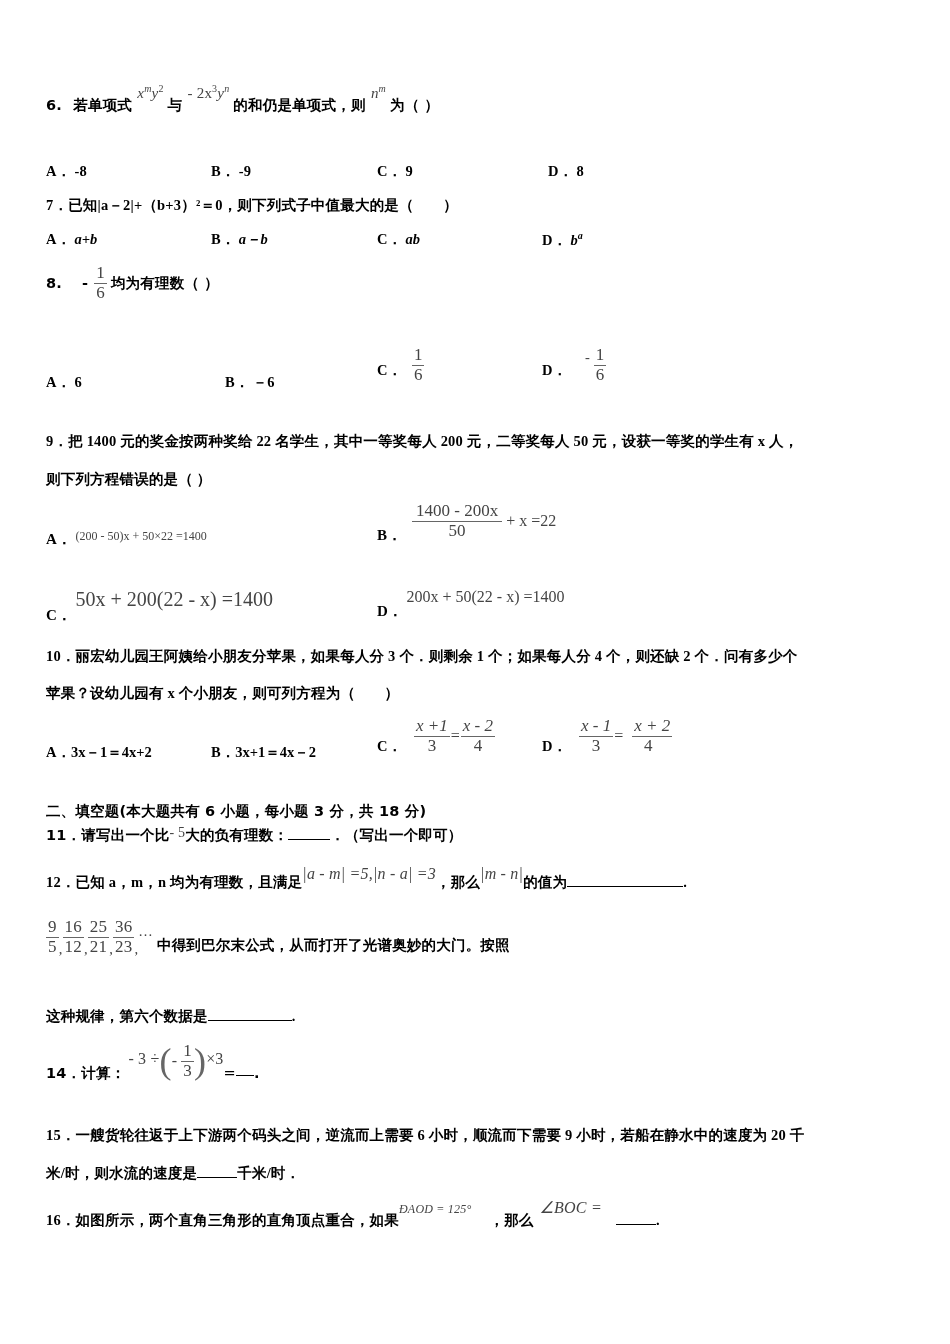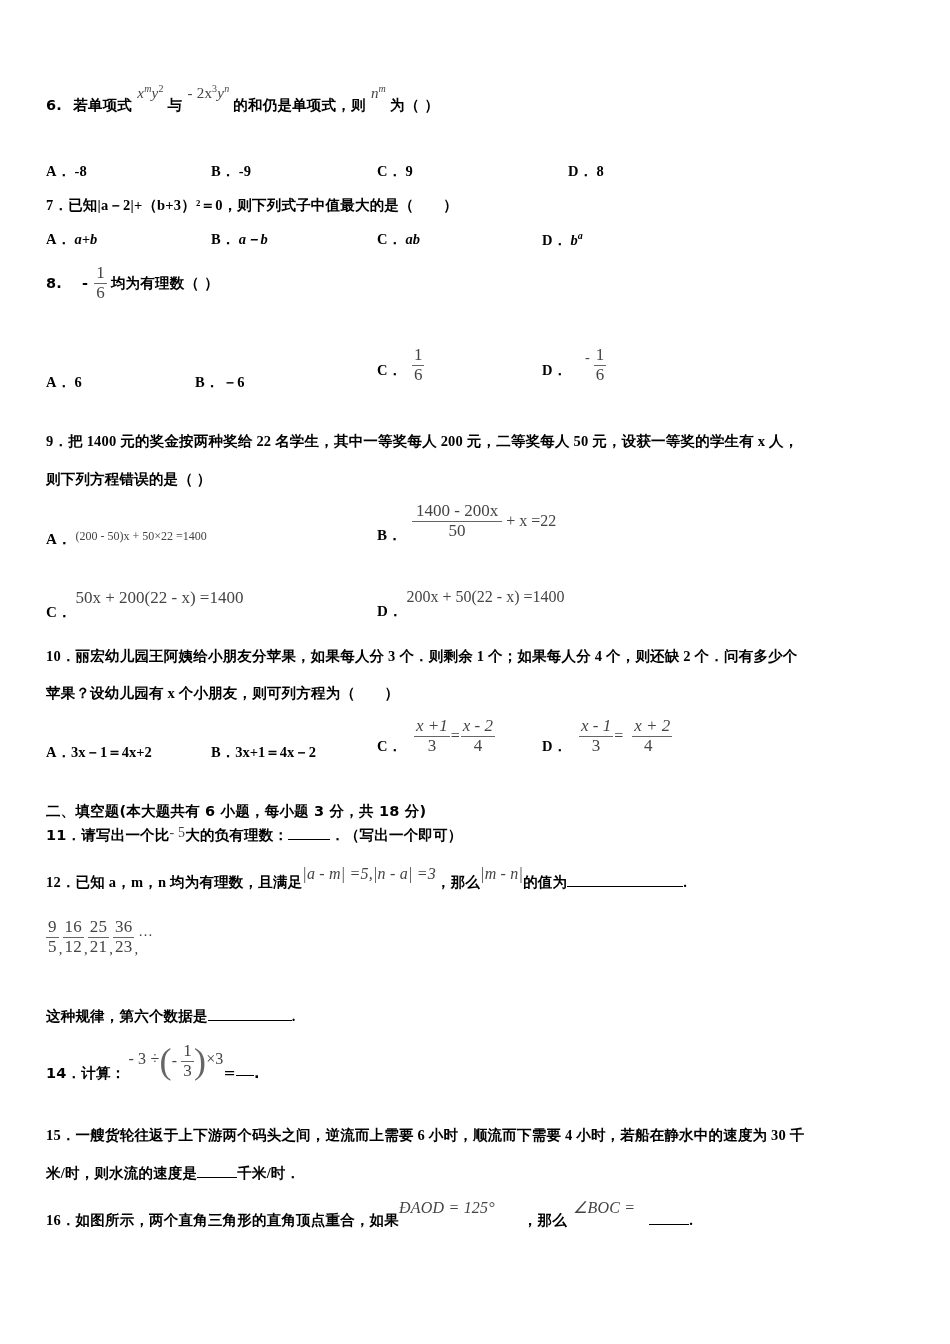--- a/index.html
+++ b/index.html
@@ -34,39 +34,39 @@
   </span>
   <span>的和仍是单项式，则</span>
   <span class="math" style="position:relative;top:-12px;font-size:15px;">
     <span class="mi">n</span><span class="sup mi">m</span>
   </span>
   <span>为（   ）</span>
 </div>
 <div class="abs opt" style="left:46px;top:162px;"><span>A．</span> <span>-8</span></div>
 <div class="abs opt" style="left:211px;top:162px;"><span>B．</span> <span>-9</span></div>
 <div class="abs opt" style="left:377px;top:162px;"><span>C．</span> <span>9</span></div>
-<div class="abs opt" style="left:568px;top:162px;"><span>D．</span> <span>8</span></div>
+<div class="abs opt" style="left:548px;top:162px;"><span>D．</span> <span>8</span></div>
 
 <div class="abs q serifb" style="left:46px;top:196px;">7．已知|a－2|+（b+3）²＝0，则下列式子中值最大的是（　　）</div>
 <div class="abs opt" style="left:46px;top:230px;"><span>A．</span> <i>a+b</i></div>
 <div class="abs opt" style="left:211px;top:230px;"><span>B．</span> <i>a－b</i></div>
 <div class="abs opt" style="left:377px;top:230px;"><span>C．</span> <i>ab</i></div>
 <div class="abs opt" style="left:542px;top:230px;"><span>D．</span> <i>b</i><i class="sup">a</i></div>
 
 <div class="abs q" style="left:46px;top:264px;display:flex;align-items:center;">
   <span style="margin-right:20px;">8.</span>
   <span style="margin-right:6px;">-</span>
   <span class="frac">
       <span class="num">1</span>
       <span class="den">6</span>
     </span>
   <span style="margin-left:4px;">均为有理数（  ）</span>
 </div>
 <div class="abs opt" style="left:46px;top:373px;"><span>A．</span> <span>6</span></div>
-<div class="abs opt" style="left:195px;top:373px;"><span>B．</span> <span>－6</span></div>
+<div class="abs opt" style="left:225px;top:373px;"><span>B．</span> <span>－6</span></div>
 <div class="abs opt" style="left:377px;top:346px;display:flex;align-items:flex-end;">
   <span style="margin-bottom:4px;margin-right:10px;">C．</span>
   <span class="frac">
       <span class="num">1</span>
       <span class="den">6</span>
     </span>
 </div>
 <div class="abs opt" style="left:542px;top:346px;display:flex;align-items:flex-end;">
   <span style="margin-bottom:4px;margin-right:18px;">D．</span>
   <span class="math" style="margin-bottom:18px;margin-right:4px;">-</span>
@@ -85,21 +85,21 @@
 <div class="abs opt" style="left:377px;top:502px;display:flex;align-items:center;">
   <span class="optlbl" style="position:relative;top:14px;margin-right:10px;">B．</span>
   <span class="frac">
       <span class="num" style="padding:0 4px;">1400 - 200x</span>
       <span class="den">50</span>
     </span>
   <span class="math" style="font-size:16px;margin-left:4px;">+ x =22</span>
 </div>
 <div class="abs opt" style="left:46px;top:588px;">
   <span class="optlbl" style="position:relative;top:14px;">C．</span>
-  <span class="math" style="font-size:17px;">50x + 200(22 -  x) =1400</span>
+  <span class="math" style="font-size:20px;">50x + 200(22 -  x) =1400</span>
 </div>
 <div class="abs opt" style="left:377px;top:588px;">
   <span class="optlbl" style="position:relative;top:14px;">D．</span>
   <span class="math" style="font-size:16px;">200x + 50(22 -  x) =1400</span>
 </div>
 
 <div class="abs q serifb" style="left:46px;top:647px;">10．丽宏幼儿园王阿姨给小朋友分苹果，如果每人分 3 个．则剩余 1 个；如果每人分 4 个，则还缺 2 个．问有多少个</div>
 <div class="abs q serifb" style="left:46px;top:684px;">苹果？设幼儿园有 x 个小朋友，则可列方程为（　　）</div>
 <div class="abs opt" style="left:46px;top:743px;"><span>A．</span><span>3x－1＝4x+2</span></div>
 <div class="abs opt" style="left:211px;top:743px;"><span>B．</span><span>3x+1＝4x－2</span></div>
@@ -153,20 +153,21 @@
       <span class="num">25</span>
       <span class="den">21</span>
     </span>
     <span class="math" style="position:relative;top:12px;">,</span>
   <span class="frac">
       <span class="num">36</span>
       <span class="den">23</span>
     </span>
     <span class="math" style="position:relative;top:12px;">,</span>
   <span class="math" style="position:relative;top:-6px;">…</span>
+  <span style="position:relative;top:8px;margin-left:4px;">中得到巴尔末公式，从而打开了光谱奥妙的大门。按照</span>
 </div>
 <div class="abs q serifb" style="left:46px;top:1007px;">
   <span>这种规律，第六个数据是</span><span class="blank" style="width:84px;"></span><span>.</span>
 </div>
 
 <div class="abs q" style="left:46px;top:1042px;display:flex;align-items:center;">
   <span style="position:relative;top:12px;margin-right:3px;">14．计算：</span>
   <span class="math" style="font-size:16px;position:relative;top:-2px;">- 3 ÷</span>
   <span class="math" style="font-size:36px;font-weight:100;color:#666;line-height:1;">(</span>
   <span class="math" style="font-size:16px;margin-right:4px;">-</span>
@@ -174,20 +175,20 @@
       <span class="num">1</span>
       <span class="den">3</span>
     </span>
   <span class="math" style="font-size:36px;font-weight:100;color:#666;line-height:1;">)</span>
   <span class="math" style="font-size:16px;position:relative;top:-2px;">×3</span>
   <span style="position:relative;top:12px;font-weight:normal;">=</span>
     <span class="blank" style="width:18px;position:relative;top:8px;"></span>
     <span style="position:relative;top:12px;">.</span>
 </div>
 
-<div class="abs q serifb" style="left:46px;top:1126px;">15．一艘货轮往返于上下游两个码头之间，逆流而上需要 6 小时，顺流而下需要 4 小时，若船在静水中的速度为 30 千</div>
+<div class="abs q serifb" style="left:46px;top:1126px;">15．一艘货轮往返于上下游两个码头之间，逆流而上需要 6 小时，顺流而下需要 9 小时，若船在静水中的速度为 20 千</div>
 <div class="abs q serifb" style="left:46px;top:1164px;">
   <span>米/时，则水流的速度是</span><span class="blank" style="width:40px;"></span><span>千米/时．</span>
 </div>
 
 <div class="abs q serifb" style="left:46px;top:1210px;">
-  <span>16．如图所示，两个直角三角形的直角顶点重合，如果</span><span class="math" style="position:relative;top:-12px;font-size:16px;font-style:italic;margin-right:28px;">ÐAOD = 125°</span><span>，那么</span><span class="math" style="position:relative;top:-12px;font-size:16px;font-style:italic;margin-left:6px;margin-right:14px;">∠BOC =</span><span class="blank" style="width:40px;"></span><span>.</span>
+  <span>16．如图所示，两个直角三角形的直角顶点重合，如果</span><span class="math" style="position:relative;top:-12px;font-size:12px;font-style:italic;margin-right:18px;">ÐAOD = 125°</span><span>，那么</span><span class="math" style="position:relative;top:-12px;font-size:16px;font-style:italic;margin-left:6px;margin-right:14px;">∠BOC =</span><span class="blank" style="width:40px;"></span><span>.</span>
 </div>
 
 </body></html>

